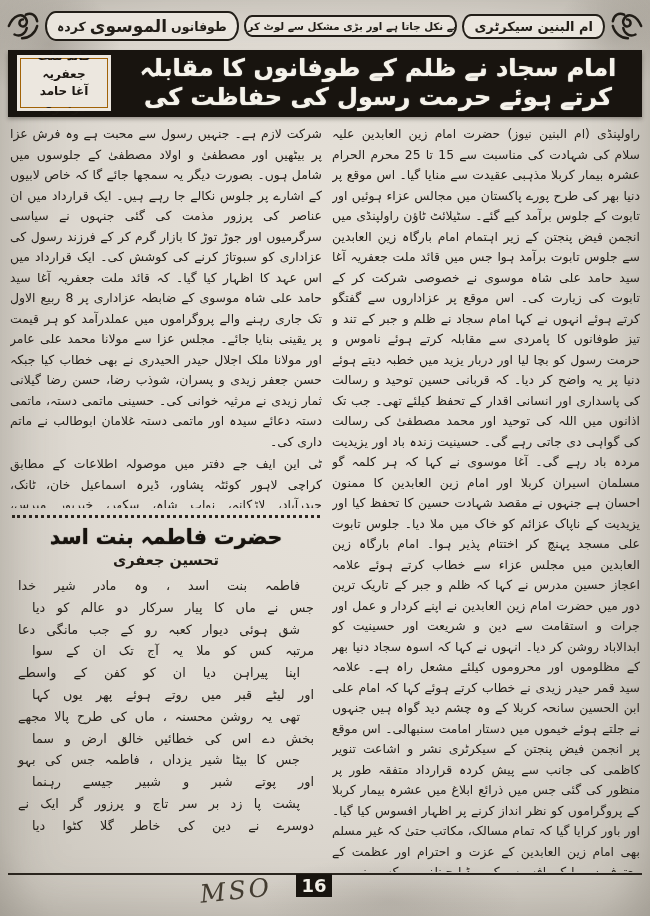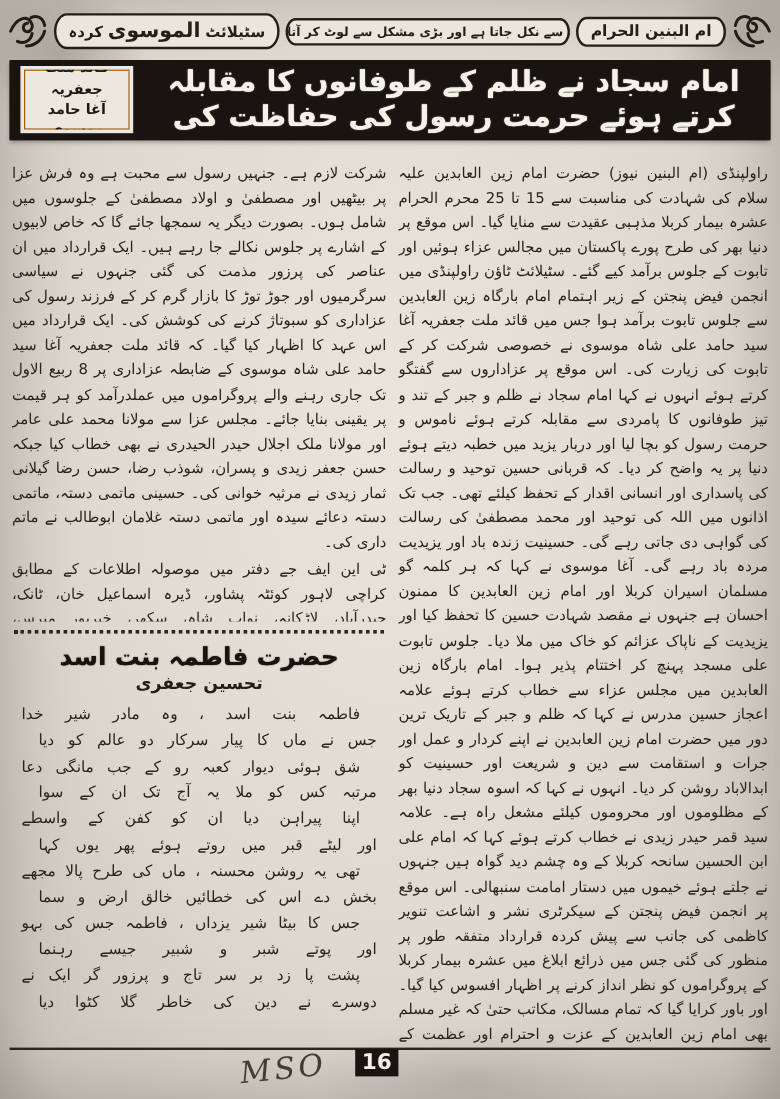--- a/index.html
+++ b/index.html
@@ -51,21 +51,21 @@
     flex:1; color:#f5f2ea; font-weight:bold; font-size:24px; line-height:1.2;
     text-align:center; padding:0 10px 0 116px;
     text-shadow: 0 0 1px #fff;
   }
 
   
   .body-cols {
     position:absolute; top:124px; right:10px; left:10px; bottom:44px;
     display:flex; gap:10px;
   }
-  .col { text-align:justify; overflow:hidden;margin-top:10px; }
+  .col { text-align:justify; overflow:hidden; }
   .col p { font-size:12.4px; line-height:20.5px; text-align:justify; text-align-last:right; }
   .col p + p { margin-top:2px; }
   .col-a { flex:0 0 308px; }           
   .col-b { flex:1; display:flex; flex-direction:column; }
   .col-b .story-part { flex:0 0 auto; max-height:384px; overflow:hidden; }
 
   .section-divider { border-top:3px dotted #2c2720; margin:7px 2px 5px; height:0; }
   .poem-heading { text-align:center; font-size:20.5px; font-weight:bold; color:#17130e;
     text-shadow:0 0 1px #17130e; letter-spacing:.5px; margin-top:2px; }
   .poem-author  { text-align:center; font-size:14.5px; font-weight:bold; margin:3px 0 7px; color:#221d16; }
@@ -98,24 +98,24 @@
   <div class="smudge s1"></div>
   <div class="smudge s2"></div>
   <div class="smudge s3"></div>
 
   <div class="header">
     <span class="ornament">
       <svg width="34" height="32" viewBox="0 0 36 32">
         <path d="M33 16c-5-12-14-14-18-8-3 5 1 10 5 8 3-2 2-7-2-7M27 25c-6 3-12-1-13-7M15 4C9 1 4 5 3 11m0 5c2 8 9 13 16 13" stroke="#201c16" stroke-width="2.6" fill="none" stroke-linecap="round"></path>
       </svg>
     </span>
-    <div class="hbox edition-box">ام البنین الحرام</div>
+    <div class="hbox edition-box">ام البنین سیکرٹری</div>
     <div class="hbox quote-box">وقت اور موقع جلدی ہاتھ سے نکل جاتا ہے اور بڑی مشکل سے لوٹ کر آتا ہے۔ (حضرت امام حسین)</div>
     <div class="hbox masthead-box">
-      <span>سٹیلائٹ</span>
+      <span>طوفانوں</span>
       <span class="masthead-name">الموسوی</span>
       <span>کردہ</span>
     </div>
     <span class="ornament">
       <svg width="34" height="32" viewBox="0 0 36 32" style="transform:scaleX(-1)">
         <path d="M33 16c-5-12-14-14-18-8-3 5 1 10 5 8 3-2 2-7-2-7M27 25c-6 3-12-1-13-7M15 4C9 1 4 5 3 11m0 5c2 8 9 13 16 13" stroke="#201c16" stroke-width="2.6" fill="none" stroke-linecap="round"></path>
       </svg>
     </span>
   </div>
 

